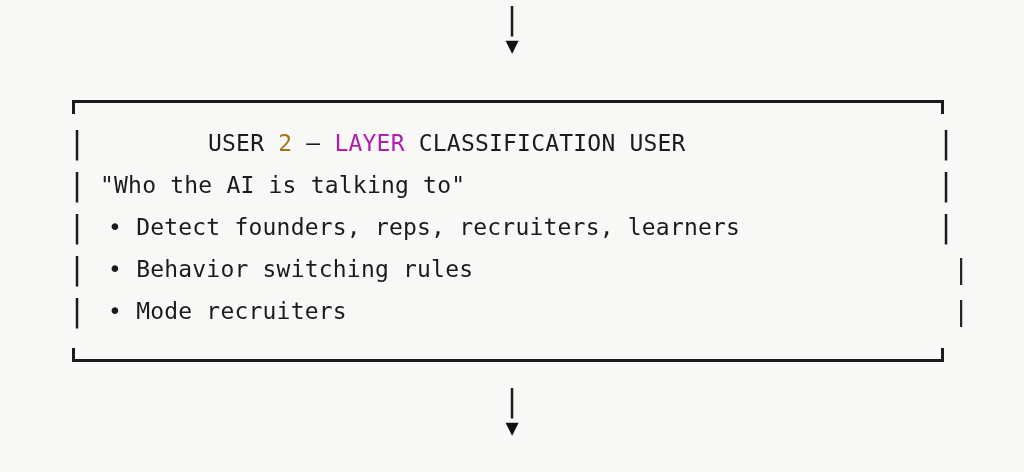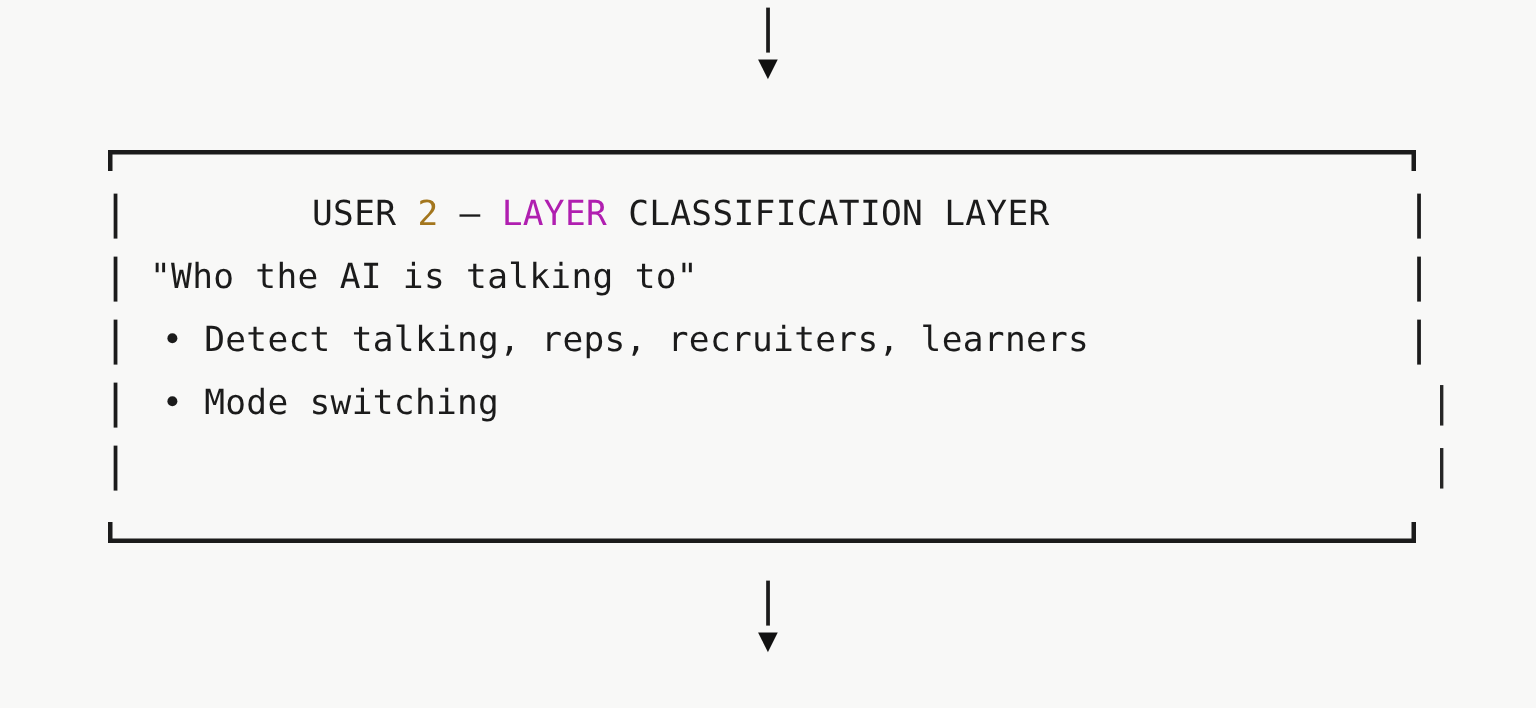--- a/index.html
+++ b/index.html
@@ -153,28 +153,29 @@
   <div>
     <span class="rail-pipe-right" style="left:869px; top:22px;">|</span>
     <span class="rail-pipe-right" style="left:869px; top:64px;">|</span>
     <span class="rail-pipe-right" style="left:869px; top:106px;">|</span>
     <span class="rail-pipe-right thin" style="left:885px; top:148px;">|</span>
     <span class="rail-pipe-right thin" style="left:885px; top:190px;">|</span>
   </div>
 
   <div id="box-content">
 
-    <div class="box-line" id="box-title"><span class="tok-plain">USER </span><span class="tok-amber">2</span><span class="tok-plain"> — </span><span class="tok-magenta">LAYER</span><span class="tok-plain"> CLASSIFICATION LAYER</span></div>
+    <div class="box-line" id="box-title"><span class="tok-plain">USER </span><span class="tok-amber">2</span><span class="tok-plain"> — </span><span class="tok-magenta">LAYER</span><span class="tok-plain"> CLASSIFICATION USER</span></div>
 
     <div class="box-line" id="box-subtitle">"Who the AI is talking to"</div>
 
-    <div class="box-line bullet-line"><span>•</span><span> </span><span>Detect talking, reps, recruiters, learners</span></div>
+    <div class="box-line bullet-line"><span>•</span><span> </span><span>Detect founders, reps, recruiters, learners</span></div>
 
+    <div class="box-line bullet-line"><span>•</span><span> </span><span>Behavior switching rules</span></div>
 
-    <div class="box-line bullet-line"><span>•</span><span> </span><span>Mode switching</span></div>
+    <div class="box-line bullet-line"><span>•</span><span> </span><span>Mode recruiters</span></div>
 
   </div>
 </div>
 
 <div class="connector" id="connector-bottom">
   <span class="conn-pipe">|</span>
   <span class="conn-arrow">▼</span>
 </div>
 
 </body></html>

